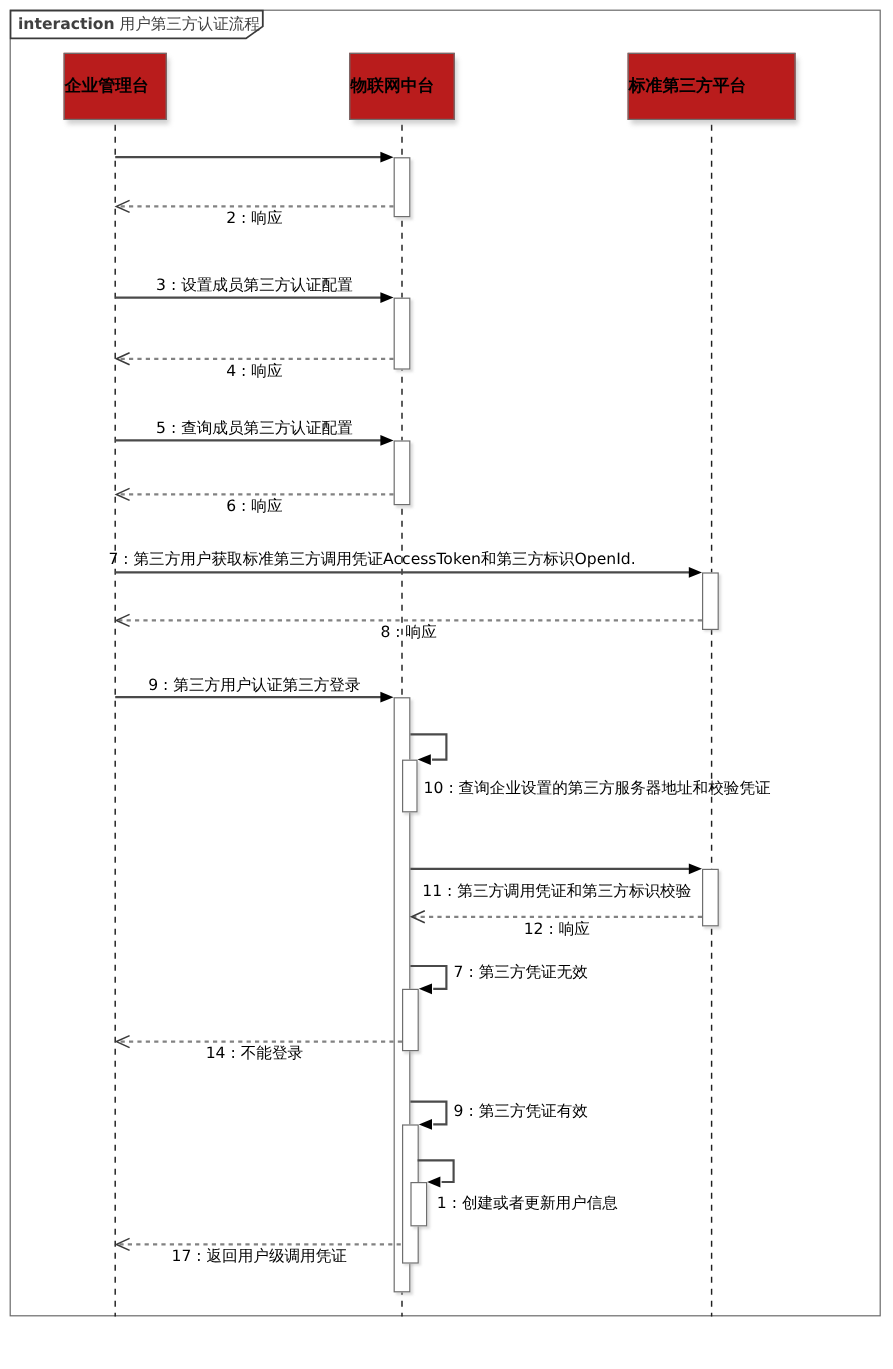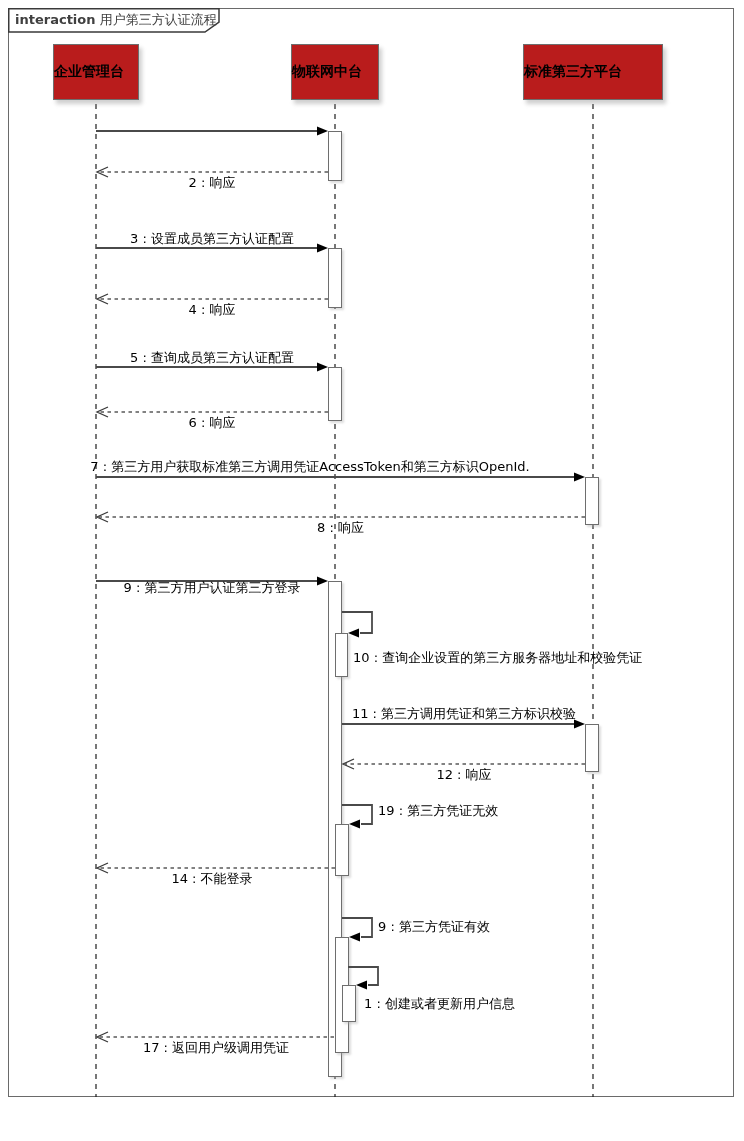--- a/index.html
+++ b/index.html
@@ -150,23 +150,23 @@
     </g>
   </svg>
 
   <div class="msg-label center" style="left:97px;top:175px;width:230px;">2 : 响应</div>
   <div class="msg-label center" style="left:97px;top:231px;width:230px;">3 : 设置成员第三方认证配置</div>
   <div class="msg-label center" style="left:97px;top:302px;width:230px;">4 : 响应</div>
   <div class="msg-label center" style="left:97px;top:350px;width:230px;">5 : 查询成员第三方认证配置</div>
   <div class="msg-label center" style="left:97px;top:415px;width:230px;">6 : 响应</div>
   <div class="msg-label center nowrap" style="left:70px;top:459px;width:480px;">7 : 第三方用户获取标准第三方调用凭证AccessToken和第三方标识OpenId.</div>
   <div class="msg-label center" style="left:97px;top:520px;width:487px;">8 : 响应</div>
-  <div class="msg-label center nowrap" style="left:97px;top:564px;width:230px;margin-top:16px;">9 : 第三方用户认证第三方登录</div>
+  <div class="msg-label center nowrap" style="left:97px;top:564px;width:230px;">9 : 第三方用户认证第三方登录</div>
   <div class="msg-label nowrap" style="left:353px;top:650px;">10 : 查询企业设置的第三方服务器地址和校验凭证</div>
-  <div class="msg-label center nowrap" style="left:342px;top:706px;width:244px;">11 : 第三方调用凭证和第三方标识校验</div>
+  <div class="msg-label center nowrap" style="left:342px;top:736px;width:244px;">11 : 第三方调用凭证和第三方标识校验</div>
   <div class="msg-label center" style="left:342px;top:767px;width:244px;">12 : 响应</div>
-  <div class="msg-label nowrap" style="left:378px;top:803px;">19 : 第三方凭证无效</div>
+  <div class="msg-label nowrap" style="left:378px;top:803px;">7 : 第三方凭证无效</div>
   <div class="msg-label center" style="left:97px;top:871px;width:230px;">14 : 不能登录</div>
   <div class="msg-label nowrap" style="left:378px;top:919px;">9 : 第三方凭证有效</div>
   <div class="msg-label nowrap" style="left:364px;top:996px;">1 : 创建或者更新用户信息</div>
   <div class="msg-label center" style="left:97px;top:1040px;width:238px;">17 : 返回用户级调用凭证</div>
 
 </div>
 
 </body></html>

